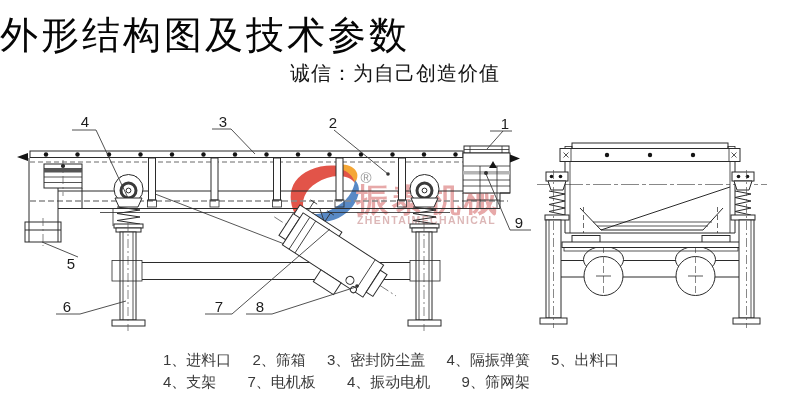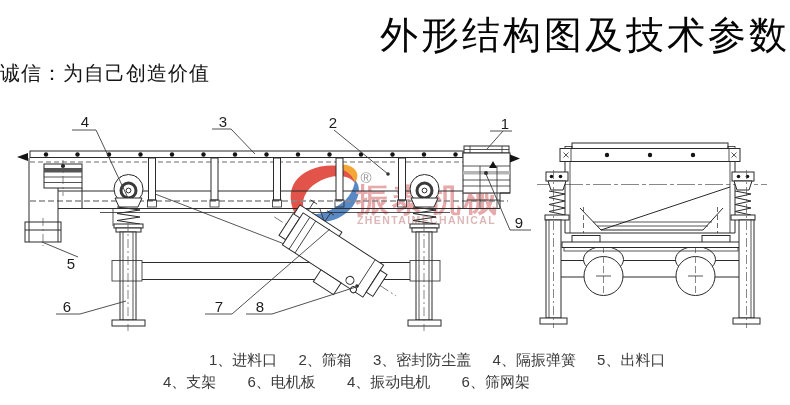--- a/index.html
+++ b/index.html
@@ -1,23 +1,23 @@
 <!DOCTYPE html>
 <html><head>
 <meta charset="utf-8">
 <style>
   html,body{margin:0;padding:0;background:#ffffff;}
   #stage{position:relative;width:790px;height:405px;background:#fff;overflow:hidden;
          font-family:"Liberation Sans","DejaVu Sans",sans-serif;}
-  #title{position:absolute;top:10px;left:0;width:790px;text-align:right;
+  #title{position:absolute;top:10px;left:0;width:790px;text-align:left;
          font-size:38px;letter-spacing:3px;color:#060606;white-space:nowrap;}
   #subtitle{position:absolute;top:60px;left:0;width:790px;display:flex;
-            justify-content:flex-start;gap:46px;font-size:20px;color:#151515;letter-spacing:1px;}
+            justify-content:center;gap:46px;font-size:20px;color:#151515;letter-spacing:1px;}
   .legend-row{position:absolute;left:163px;white-space:nowrap;font-size:15px;color:#3a3a3a;}
-  #legend-row1{top:351px;margin-left:46px;}
+  #legend-row1{top:351px;}
   #legend-row2{top:373px;}
   #legend-row1 .li{margin-right:17px;}
   #legend-row2 .li{margin-right:27px;}
   svg{position:absolute;top:0;left:0;}
   .d{stroke:#2b2b2b;fill:none;stroke-width:1;}
   .dt{stroke:#2b2b2b;fill:none;stroke-width:.8;}
   .w{stroke:#2b2b2b;fill:#ffffff;stroke-width:1;}
   .hid{stroke:#444;fill:none;stroke-width:.8;stroke-dasharray:5,3;}
   .ghid{stroke:#8a8a8a;fill:none;stroke-width:1.4;stroke-dasharray:6,3;}
   .cl{stroke:#3d3d3d;fill:none;stroke-width:.9;}
@@ -297,18 +297,18 @@
 
   <div id="legend-row1" class="legend-row">
     <span class="li">1、进料口</span>
     <span class="li">2、筛箱</span>
     <span class="li">3、密封防尘盖</span>
     <span class="li">4、隔振弹簧</span>
     <span class="li">5、出料口</span>
   </div>
   <div id="legend-row2" class="legend-row">
     <span class="li">4、支架</span>
-    <span class="li">6、电机板</span>
+    <span class="li">7、电机板</span>
     <span class="li">4、振动电机</span>
-    <span class="li">6、筛网架</span>
+    <span class="li">9、筛网架</span>
   </div>
 
 </div>
 
 </body></html>

